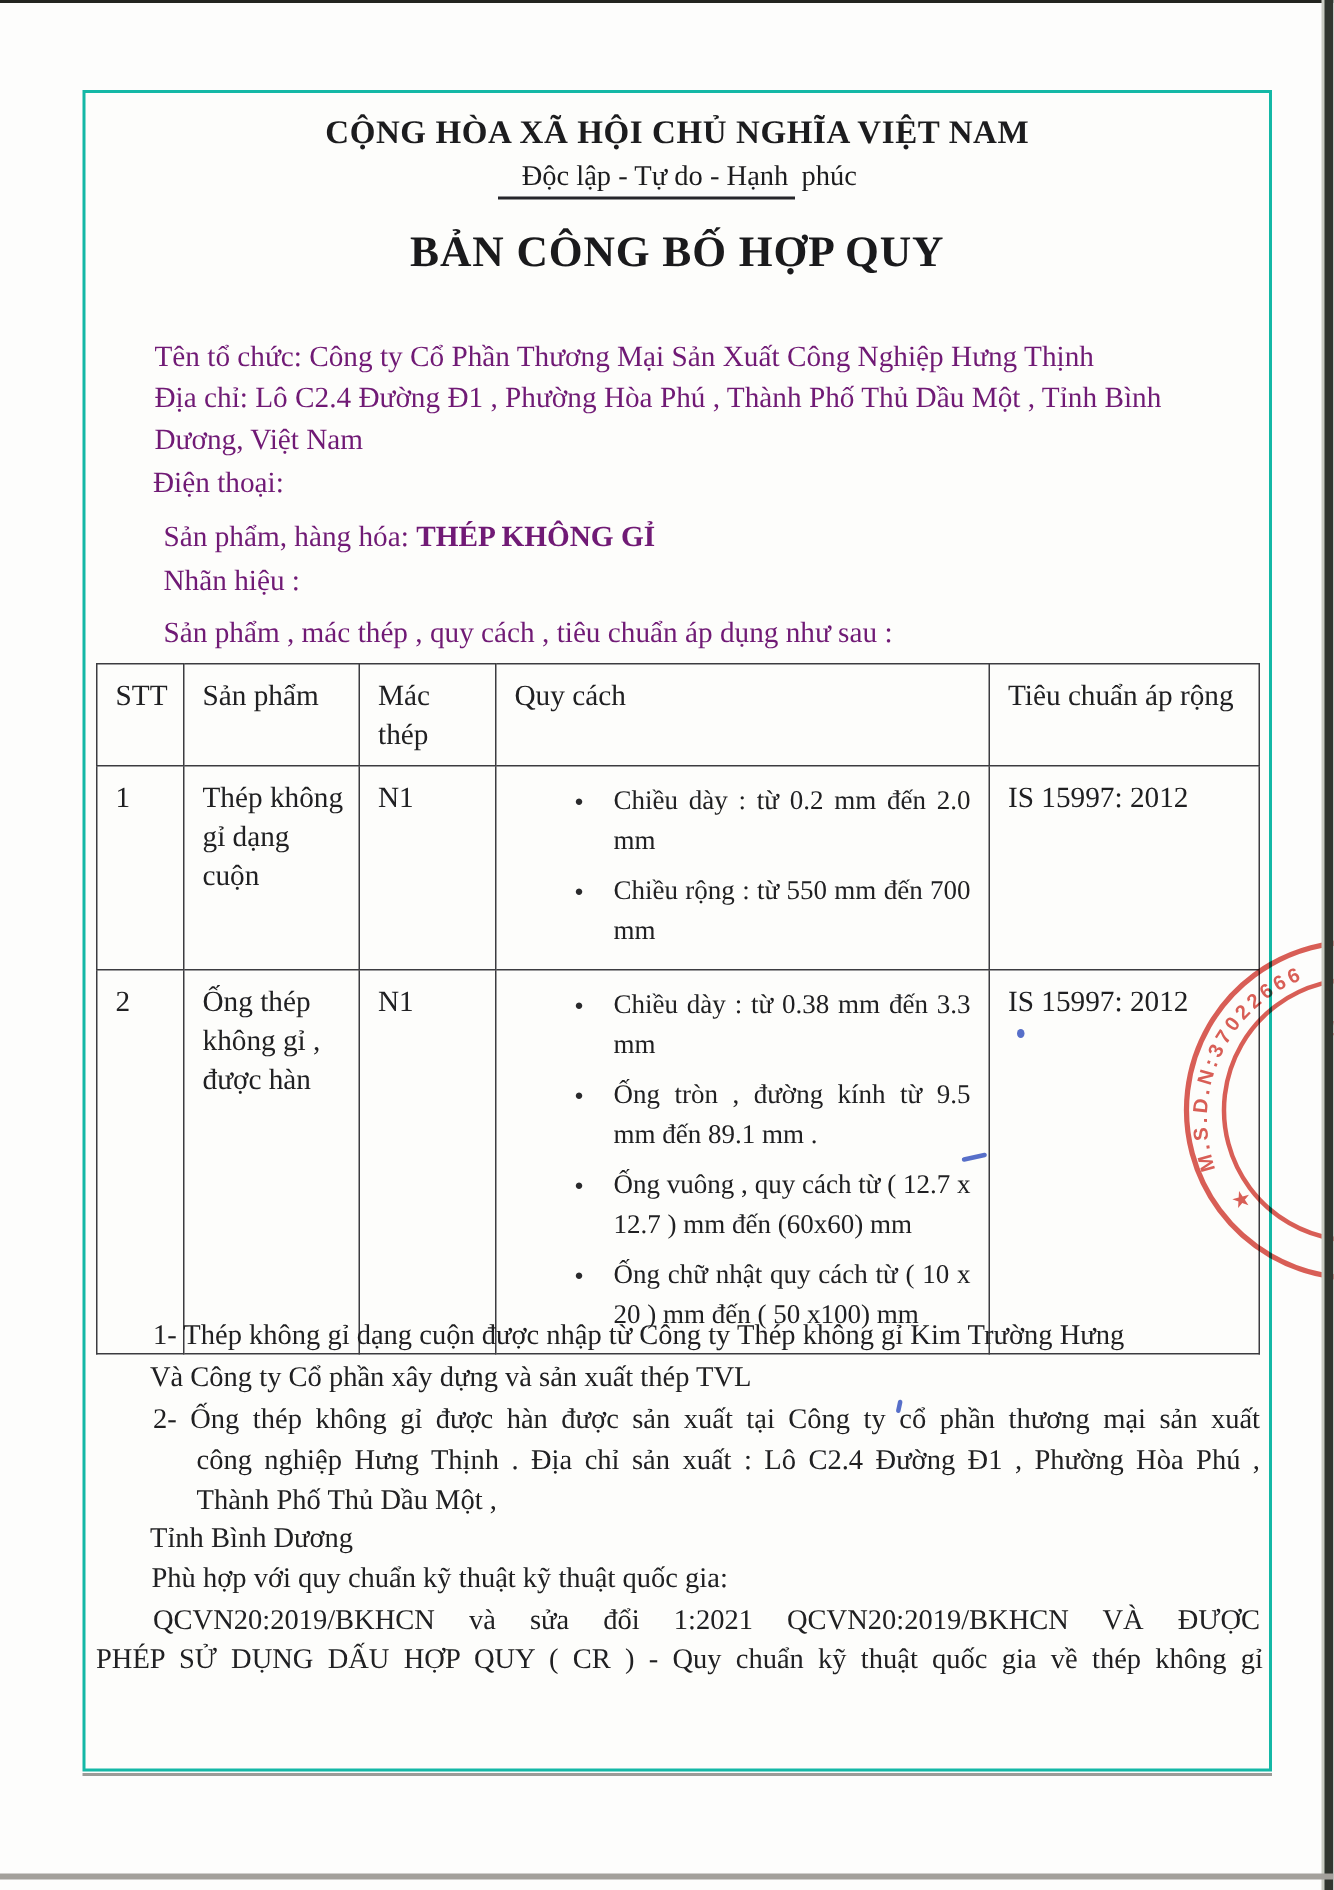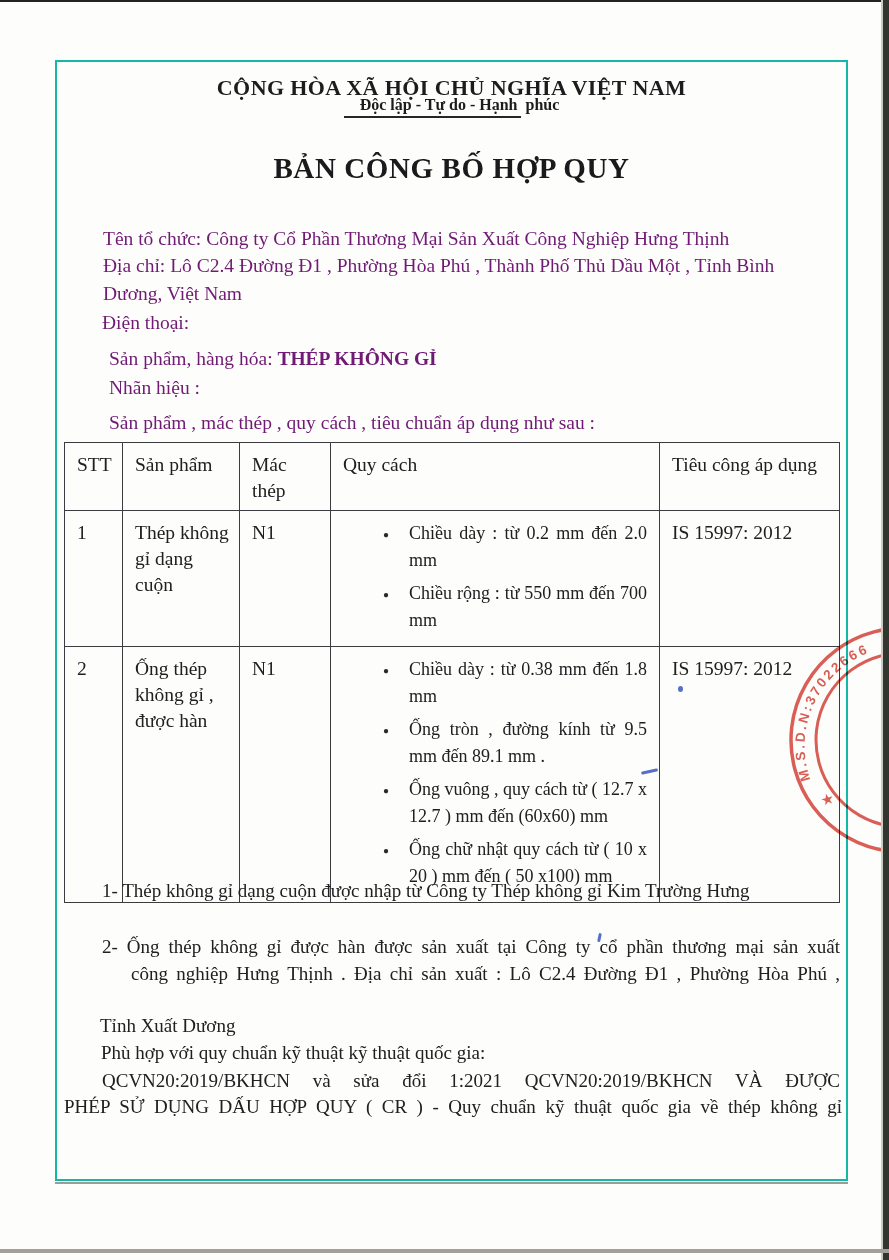--- a/index.html
+++ b/index.html
@@ -14,21 +14,21 @@
     box-shadow:-2px 0 0 #c9ccc2;}
   .edge-bottom{position:absolute;left:0;top:1249px;width:889px;height:4px;background:#a3a09b;z-index:10;}
   
   .page{
     position:absolute;left:55px;top:60px;width:789px;height:1117px;
     border:2px solid #14b8a6;background:#fdfdfb;z-index:1;
   }
   .page::after{content:"";position:absolute;left:-2px;right:-2px;bottom:-5px;height:2px;background:#9b9b98;}
   .center{position:absolute;left:0;width:100%;text-align:center;white-space:nowrap;}
   .h1{top:13px;font-size:22px;font-weight:bold;letter-spacing:.4px;color:#1c1c1e;}
-  .h2{top:34px;font-size:16px;font-weight:bold;color:#1c1c1e;}
+  .h2{top:45px;font-size:19px;font-weight:normal;color:#1c1c1e;}
   .h2 .ul{border-bottom:2.5px solid #26262a;padding:0 4px 3px 16px;}
   .doc-title{top:90px;font-size:29px;font-weight:bold;letter-spacing:.6px;color:#1a1a1c;}
   .doc-no{top:132px;font-size:20px;}
   .para{position:absolute;font-size:19.5px;line-height:27.5px;color:#701a75;}
   .bold{font-weight:bold;}
   
   table.spec{
     position:absolute;left:7px;top:380px;width:775px;
     border-collapse:collapse;table-layout:fixed;font-size:19.5px;color:#202022;padding-left:40px;
   }
@@ -95,55 +95,57 @@
         <col class="c3">
         <col class="c4">
         <col class="c5">
       </colgroup>
     <tbody>
         <tr class="hdr">
       <th class="th-stt">STT</th>
       <th>Sản phẩm</th>
       <th>Mác thép</th>
       <th>Quy cách</th>
-      <th>Tiêu công áp dụng</th>
+      <th>Tiêu chuẩn áp rộng</th>
     </tr>
     <tr class="r1">
       <td class="td-stt">1</td>
       <td class="sp">Thép không gỉ dạng cuộn</td>
       <td class="td-mac">N1</td>
       <td class="qc">
         <ul class="bullets">
           <li>Chiều dày : từ 0.2 mm đến 2.0 mm</li>
           <li>Chiều rộng : từ 550 mm đến 700 mm</li>
         </ul>
       </td>
       <td>IS 15997: 2012</td>
     </tr>
     <tr class="r2">
       <td class="td-stt">2</td>
       <td class="sp">Ống thép không gỉ , được hàn</td>
       <td class="td-mac">N1</td>
       <td class="qc">
         <ul class="bullets">
-          <li>Chiều dày : từ 0.38 mm đến 1.8 mm</li>
+          <li>Chiều dày : từ 0.38 mm đến 3.3 mm</li>
           <li>Ống tròn , đường kính từ 9.5 mm đến 89.1 mm .</li>
           <li>Ống vuông , quy cách từ ( 12.7 x 12.7 ) mm đến (60x60) mm</li>
           <li>Ống chữ nhật quy cách từ ( 10 x 20 ) mm đến ( 50 x100) mm</li>
         </ul>
       </td>
       <td>IS 15997: 2012</td>
     </tr>
   </tbody>
     </table>
 
   <div class="nline" style="top:803px;left:45px;">1-  Thép không gỉ dạng cuộn được nhập từ Công ty Thép không gỉ Kim Trường Hưng</div>
+  <div class="nline" style="top:831px;left:43px;">Và Công ty Cổ phần xây dựng và sản xuất thép TVL</div>
   <div class="nline njust" style="top:859px;left:45px;width:738px;">2-  Ống thép không gỉ được hàn được sản xuất tại Công ty cổ phần thương mại sản xuất</div>
   <div class="nline njust" style="top:886px;left:74px;width:709px;">công nghiệp Hưng Thịnh . Địa chỉ sản xuất : Lô C2.4 Đường Đ1 , Phường Hòa Phú ,</div>
-  <div class="nline" style="top:938px;left:43px;">Tỉnh Xuất Dương</div>
+  <div class="nline" style="top:913px;left:74px;">Thành Phố Thủ Dầu Một ,</div>
+  <div class="nline" style="top:938px;left:43px;">Tỉnh Bình Dương</div>
   <div class="nline" style="top:965px;left:44px;">Phù hợp với quy chuẩn kỹ thuật kỹ thuật quốc gia:</div>
   <div class="nline njust" style="top:993px;left:45px;width:738px;">QCVN20:2019/BKHCN và sửa đổi 1:2021 QCVN20:2019/BKHCN VÀ ĐƯỢC</div>
   <div class="nline njust" style="top:1019px;left:7px;width:778px;">PHÉP SỬ DỤNG DẤU HỢP QUY ( CR ) -  Quy chuẩn kỹ thuật quốc gia về thép không gỉ</div>
 
 </div>
 
 <svg class="stamp" viewBox="0 0 250 250">
   <g transform="rotate(-15 125 125)" fill="none" stroke="#d8534a">
     <circle cx="125" cy="125" r="112" stroke-width="3.5"></circle>
     <circle cx="125" cy="125" r="87" stroke-width="3"></circle>

